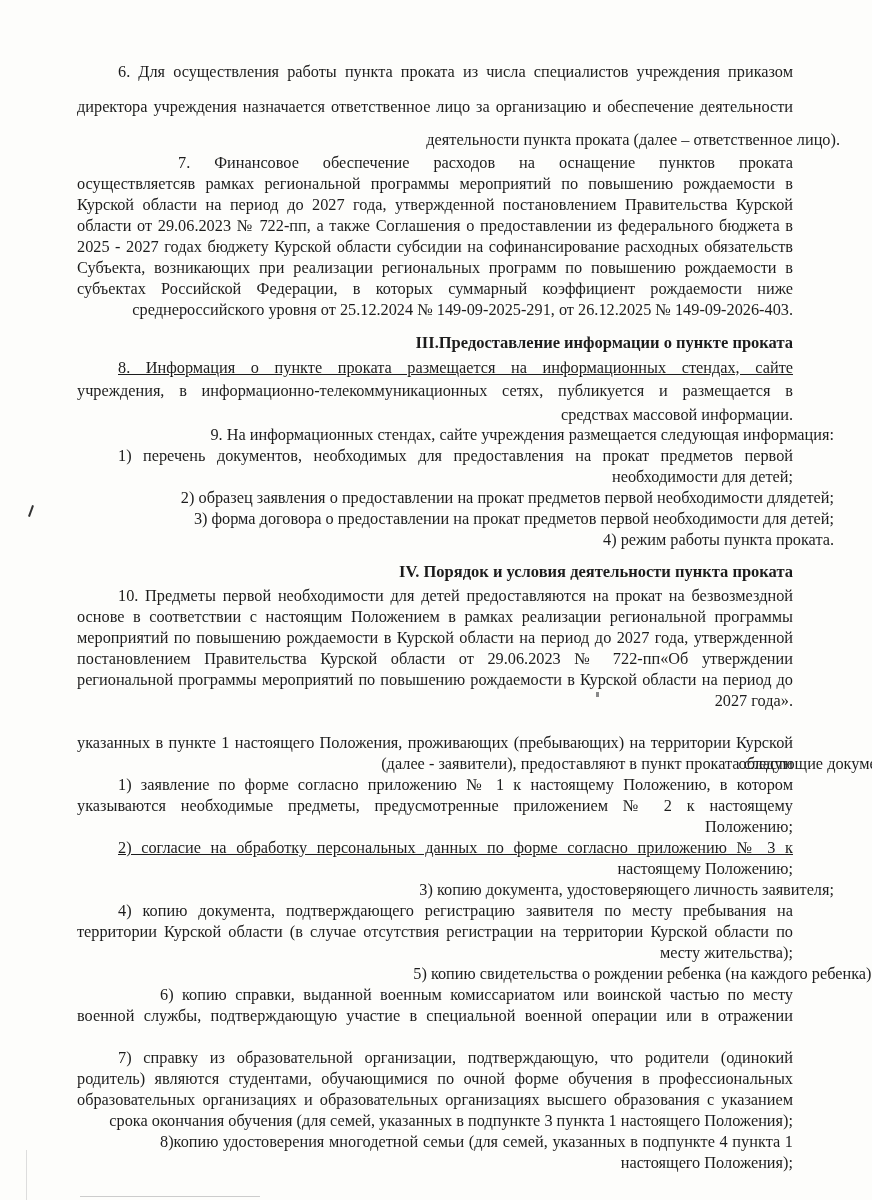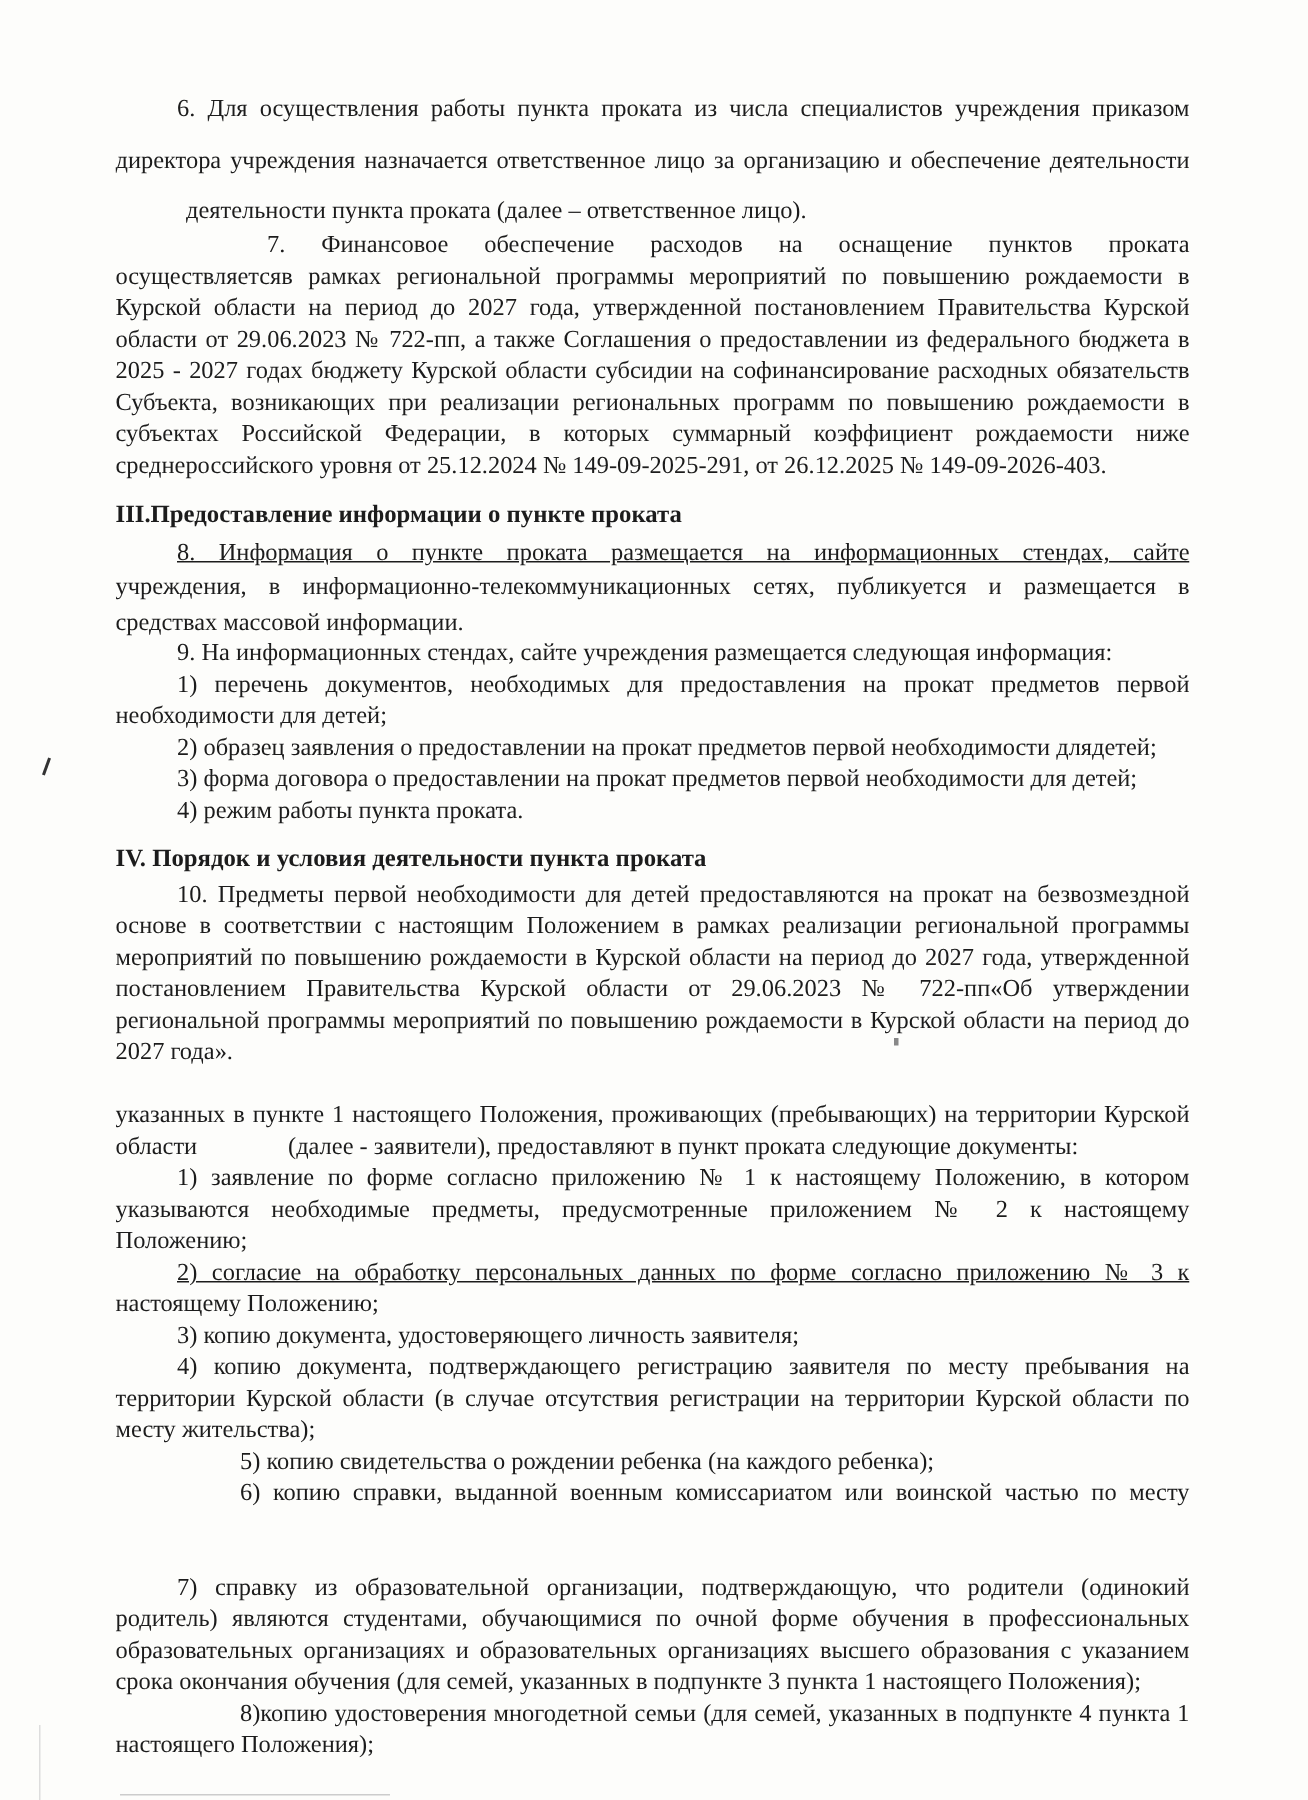--- a/index.html
+++ b/index.html
@@ -10,23 +10,24 @@
     color:#1c1c1c;
     position:relative;
   }
   .page { position:absolute; left:0; top:0; width:872px; height:1200px; }
   .line {
     position:absolute;
     left:77px; width:716px;
     font-size:16.3px;
     line-height:20px;
     white-space:nowrap;
+    text-align:right;
   }
   .just { text-align:justify; text-align-last:justify; white-space:normal; height:20px; overflow:hidden; }
-  .heading { font-weight:bold; text-align:left; left:77px; width:716px; font-size:16.5px; }
+  .heading { font-weight:bold; text-align:right; left:77px; width:716px; font-size:16.5px; }
   .mark {
     position:absolute; left:30px; top:505px; width:2px; height:12px;
     background:#333; transform:rotate(20deg);
   }
   .speck { position:absolute; left:596px; top:692px; width:3px; height:5px; background:#888; }
   .bottom-line {
     position:absolute; left:80px; top:1196px; width:180px; height:1px; background:#ccc;
   }
   .edge-line { position:absolute; left:26px; top:1150px; width:1px; height:50px; background:#ddd; }
 </style>
@@ -80,20 +81,21 @@
 
   <div class="line" style="left:118px;top:880px;">3) копию документа, удостоверяющего личность заявителя;</div>
 
   <div class="line just" style="left:118px;width:675px;top:901px;">4) копию документа, подтверждающего регистрацию заявителя по месту пребывания на</div>
   <div class="line just" style="top:922px;">территории Курской области (в случае отсутствия регистрации на территории Курской области по</div>
   <div class="line" style="top:943px;">месту жительства);</div>
 
   <div class="line" style="left:160px;top:964px;">5) копию свидетельства о рождении ребенка (на каждого ребенка);</div>
 
   <div class="line just" style="left:160px;width:633px;top:985px;">6) копию справки, выданной военным комиссариатом или воинской частью по месту</div>
+  <div class="line just" style="top:1006px;">военной службы, подтверждающую участие в специальной военной операции или в отражении</div>
 
   <div class="line just" style="left:118px;width:675px;top:1048px;">7) справку из образовательной организации, подтверждающую, что родители (одинокий</div>
   <div class="line just" style="top:1069px;">родитель) являются студентами, обучающимися по очной форме обучения в профессиональных</div>
   <div class="line just" style="top:1090px;">образовательных организациях и образовательных организациях высшего образования с указанием</div>
   <div class="line" style="top:1111px;">срока окончания обучения (для семей, указанных в подпункте 3 пункта 1 настоящего Положения);</div>
 
   <div class="line just" style="left:160px;width:633px;top:1132px;">8)копию удостоверения многодетной семьи (для семей, указанных в подпункте 4 пункта 1</div>
   <div class="line" style="top:1153px;">настоящего Положения);</div>
 
   <div class="mark"></div>

